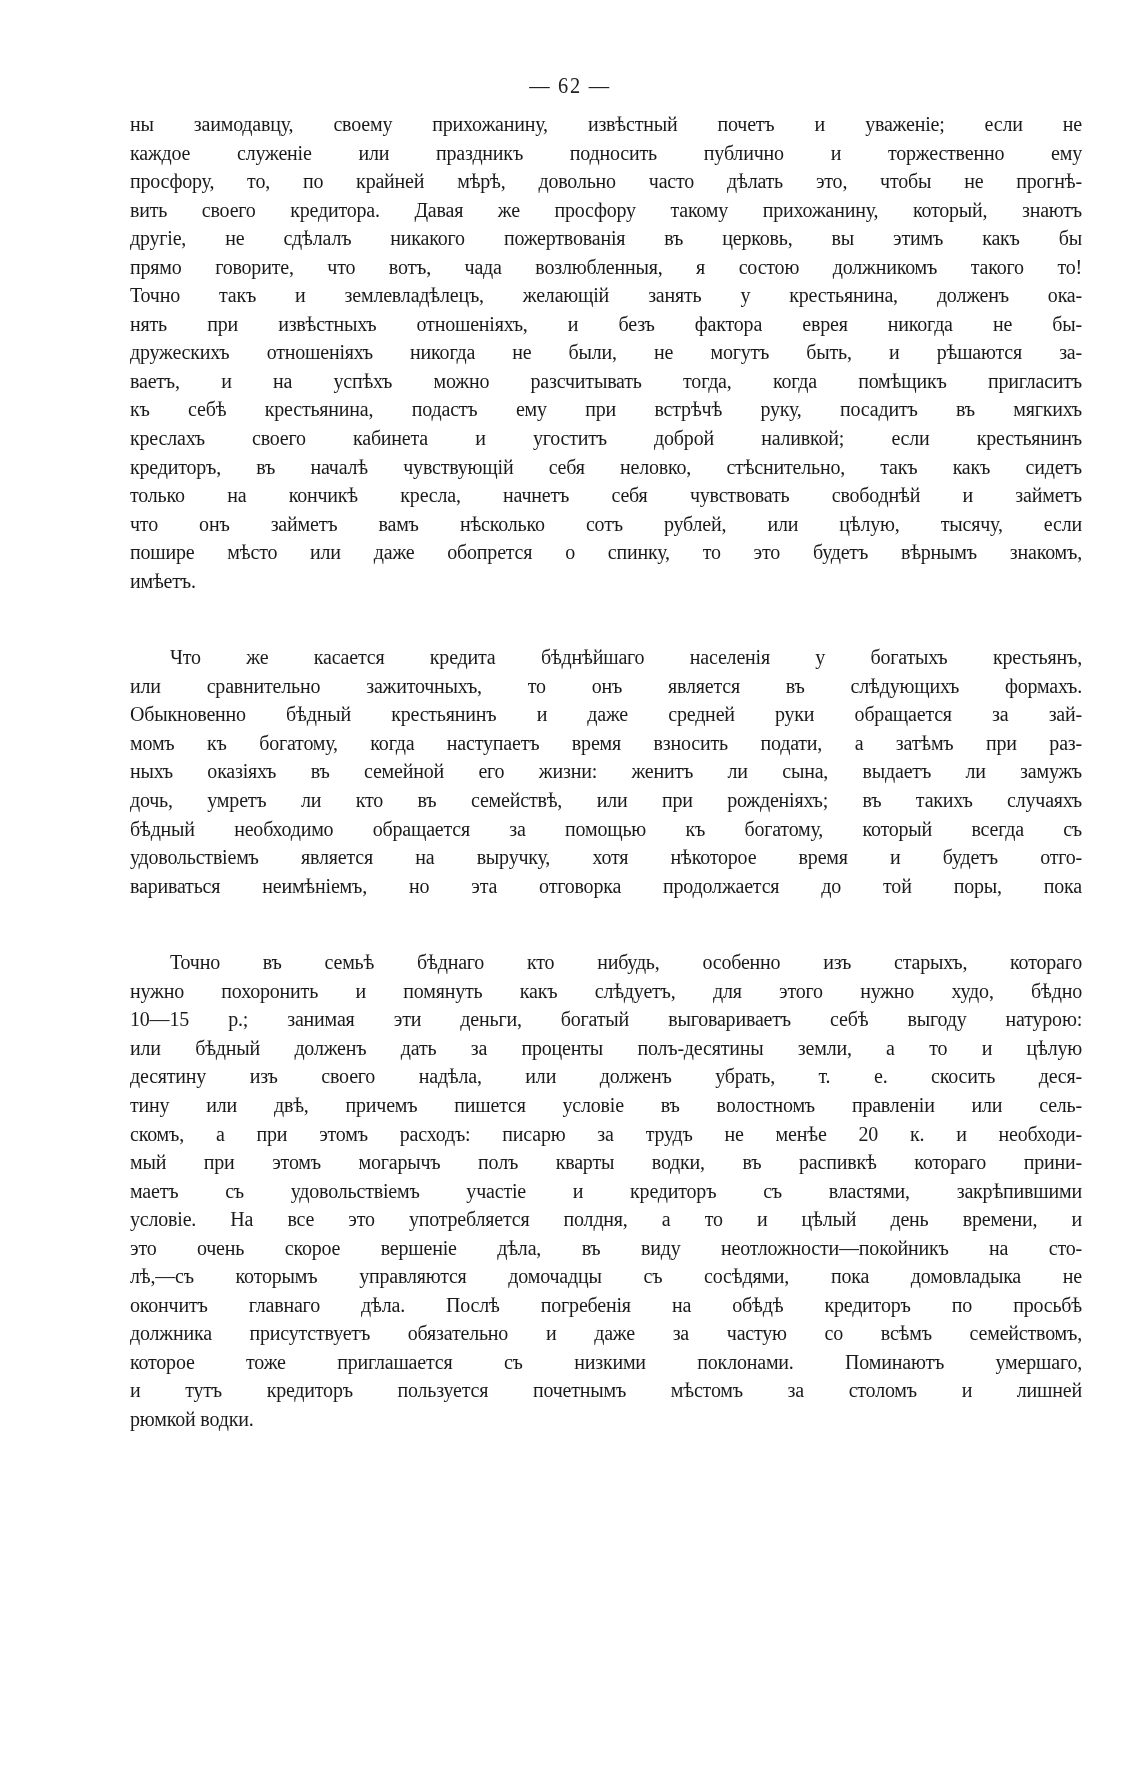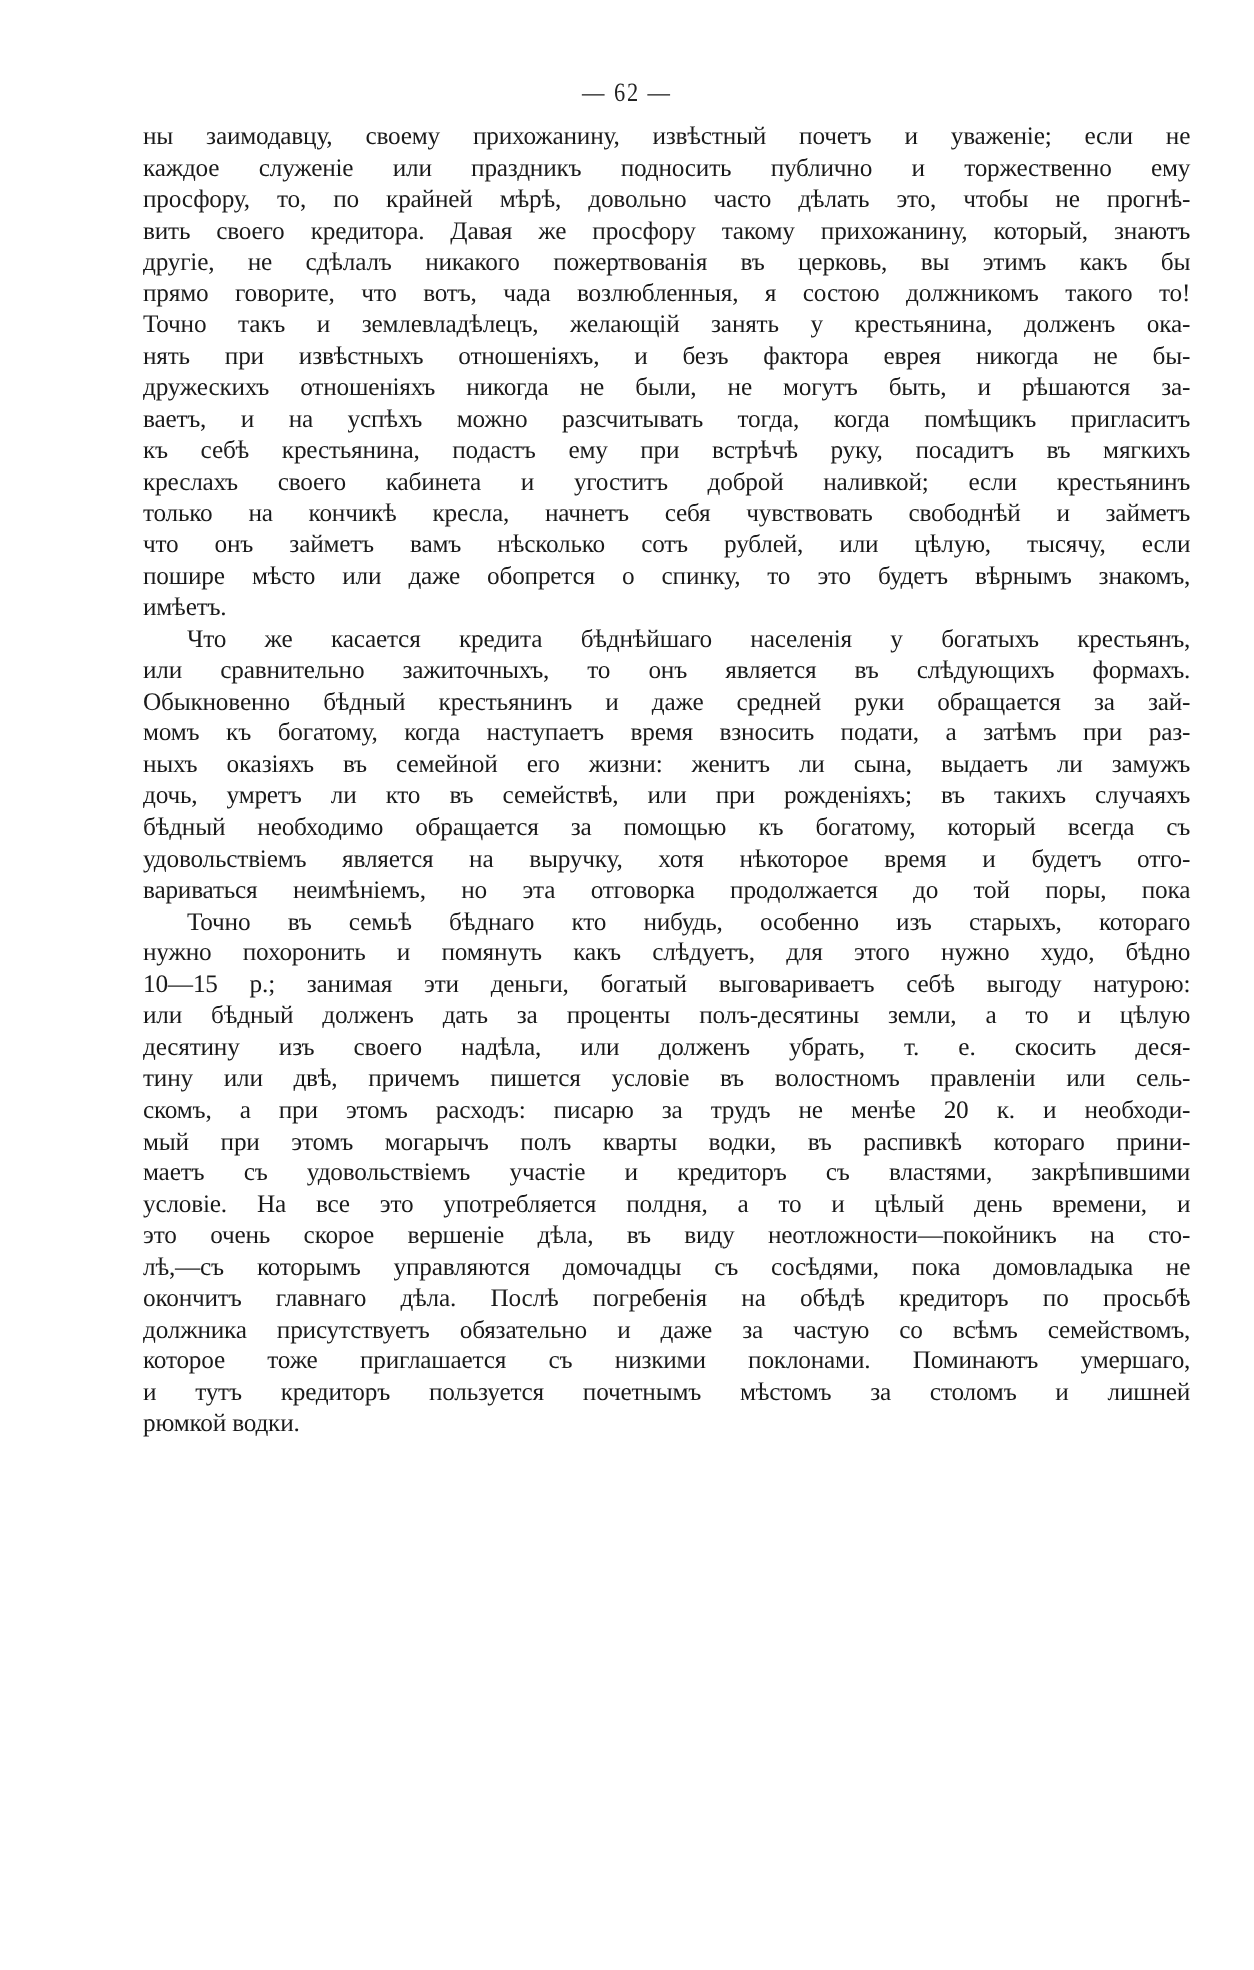--- a/index.html
+++ b/index.html
@@ -12,27 +12,27 @@
   .page-number {
     position: absolute; top: 72px; left: 0; width: 1140px; text-align: center;
     font-size: 24px; letter-spacing: 2px; color: #222;
     transform: scaleX(0.85);
   }
   .body-text {
     position: absolute; left: 130px; top: 110px; width: 952px;
   }
   .line {
     height: 28.55px; line-height: 28.55px;
-    font-size: 23px; white-space: nowrap;
+    font-size: 20px; white-space: nowrap;
     text-align: justify; text-align-last: justify;
     transform-origin: left center;
     letter-spacing: -0.2px;
   }
   .line.last { text-align-last: left; font-family: Liberation Serif, serif; }
-  .line.indent { padding-left: 40px; }
+  .line.indent { padding-left: 40px; margin-top: 48px; }
 </style>
 </head>
 <body>
 
 <div class="page">
   <div class="page-number">— 62 —</div>
 
   <div class="body-text">
     <div class="paragraph">
         <div class="line">ны заимодавцу, своему прихожанину, извѣстный почетъ и уваженіе; если не</div>
@@ -40,20 +40,21 @@
         <div class="line">просфору, то, по крайней мѣрѣ, довольно часто дѣлать это, чтобы не прогнѣ-</div>
         <div class="line">вить своего кредитора. Давая же просфору такому прихожанину, который, знаютъ</div>
         <div class="line">другіе, не сдѣлалъ никакого пожертвованія въ церковь, вы этимъ какъ бы</div>
         <div class="line">прямо говорите, что вотъ, чада возлюбленныя, я состою должникомъ такого то!</div>
         <div class="line">Точно такъ и землевладѣлецъ, желающій занять у крестьянина, долженъ ока-</div>
         <div class="line">нять при извѣстныхъ отношеніяхъ, и безъ фактора еврея никогда не бы-</div>
         <div class="line">дружескихъ отношеніяхъ никогда не были, не могутъ быть, и рѣшаются за-</div>
         <div class="line">ваетъ, и на успѣхъ можно разсчитывать тогда, когда помѣщикъ пригласитъ</div>
         <div class="line">къ себѣ крестьянина, подастъ ему при встрѣчѣ руку, посадитъ въ мягкихъ</div>
         <div class="line">креслахъ своего кабинета и угоститъ доброй наливкой; если крестьянинъ</div>
+        <div class="line">кредиторъ, въ началѣ чувствующій себя неловко, стѣснительно, такъ какъ сидетъ</div>
         <div class="line">только на кончикѣ кресла, начнетъ себя чувствовать свободнѣй и займетъ</div>
         <div class="line">что онъ займетъ вамъ нѣсколько сотъ рублей, или цѣлую, тысячу, если</div>
         <div class="line">пошире мѣсто или даже обопрется о спинку, то это будетъ вѣрнымъ знакомъ,</div>
         <div class="line last">имѣетъ.</div>
       </div>
     <div class="paragraph">
         <div class="line indent">Что же касается кредита бѣднѣйшаго населенія у богатыхъ крестьянъ,</div>
         <div class="line">или сравнительно зажиточныхъ, то онъ является въ слѣдующихъ формахъ.</div>
         <div class="line">Обыкновенно бѣдный крестьянинъ и даже средней руки обращается за зай-</div>
         <div class="line">момъ къ богатому, когда наступаетъ время взносить подати, а затѣмъ при раз-</div>

